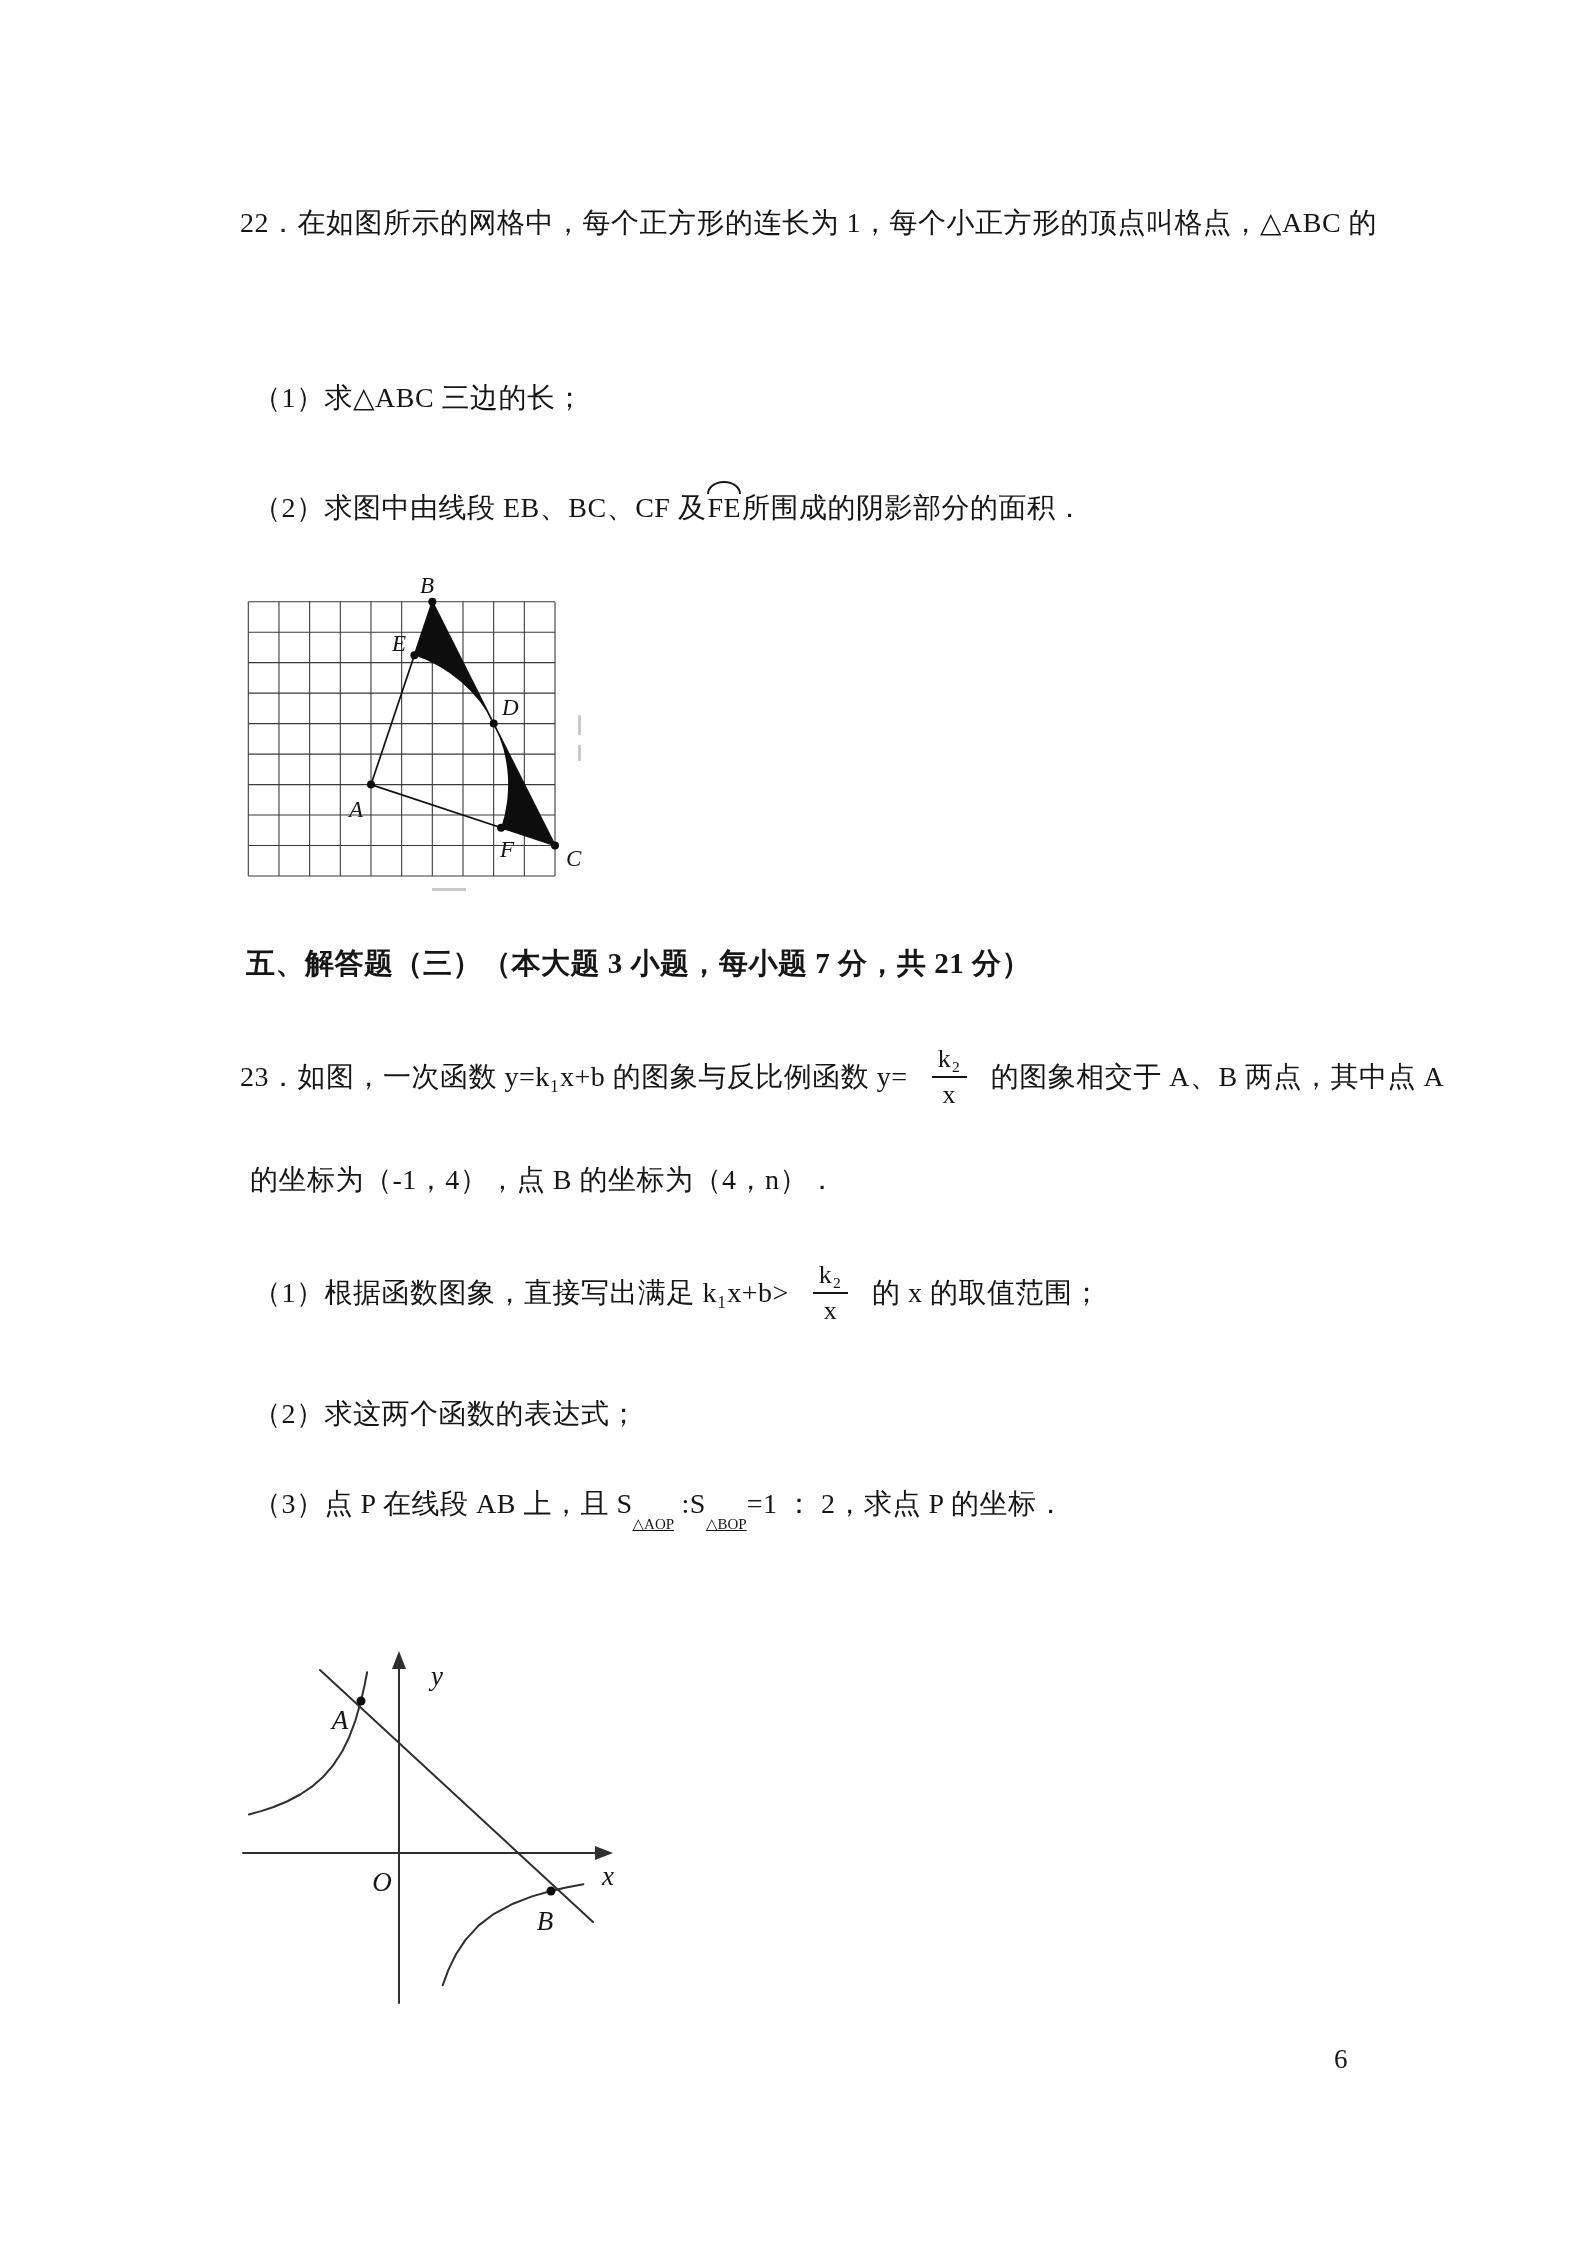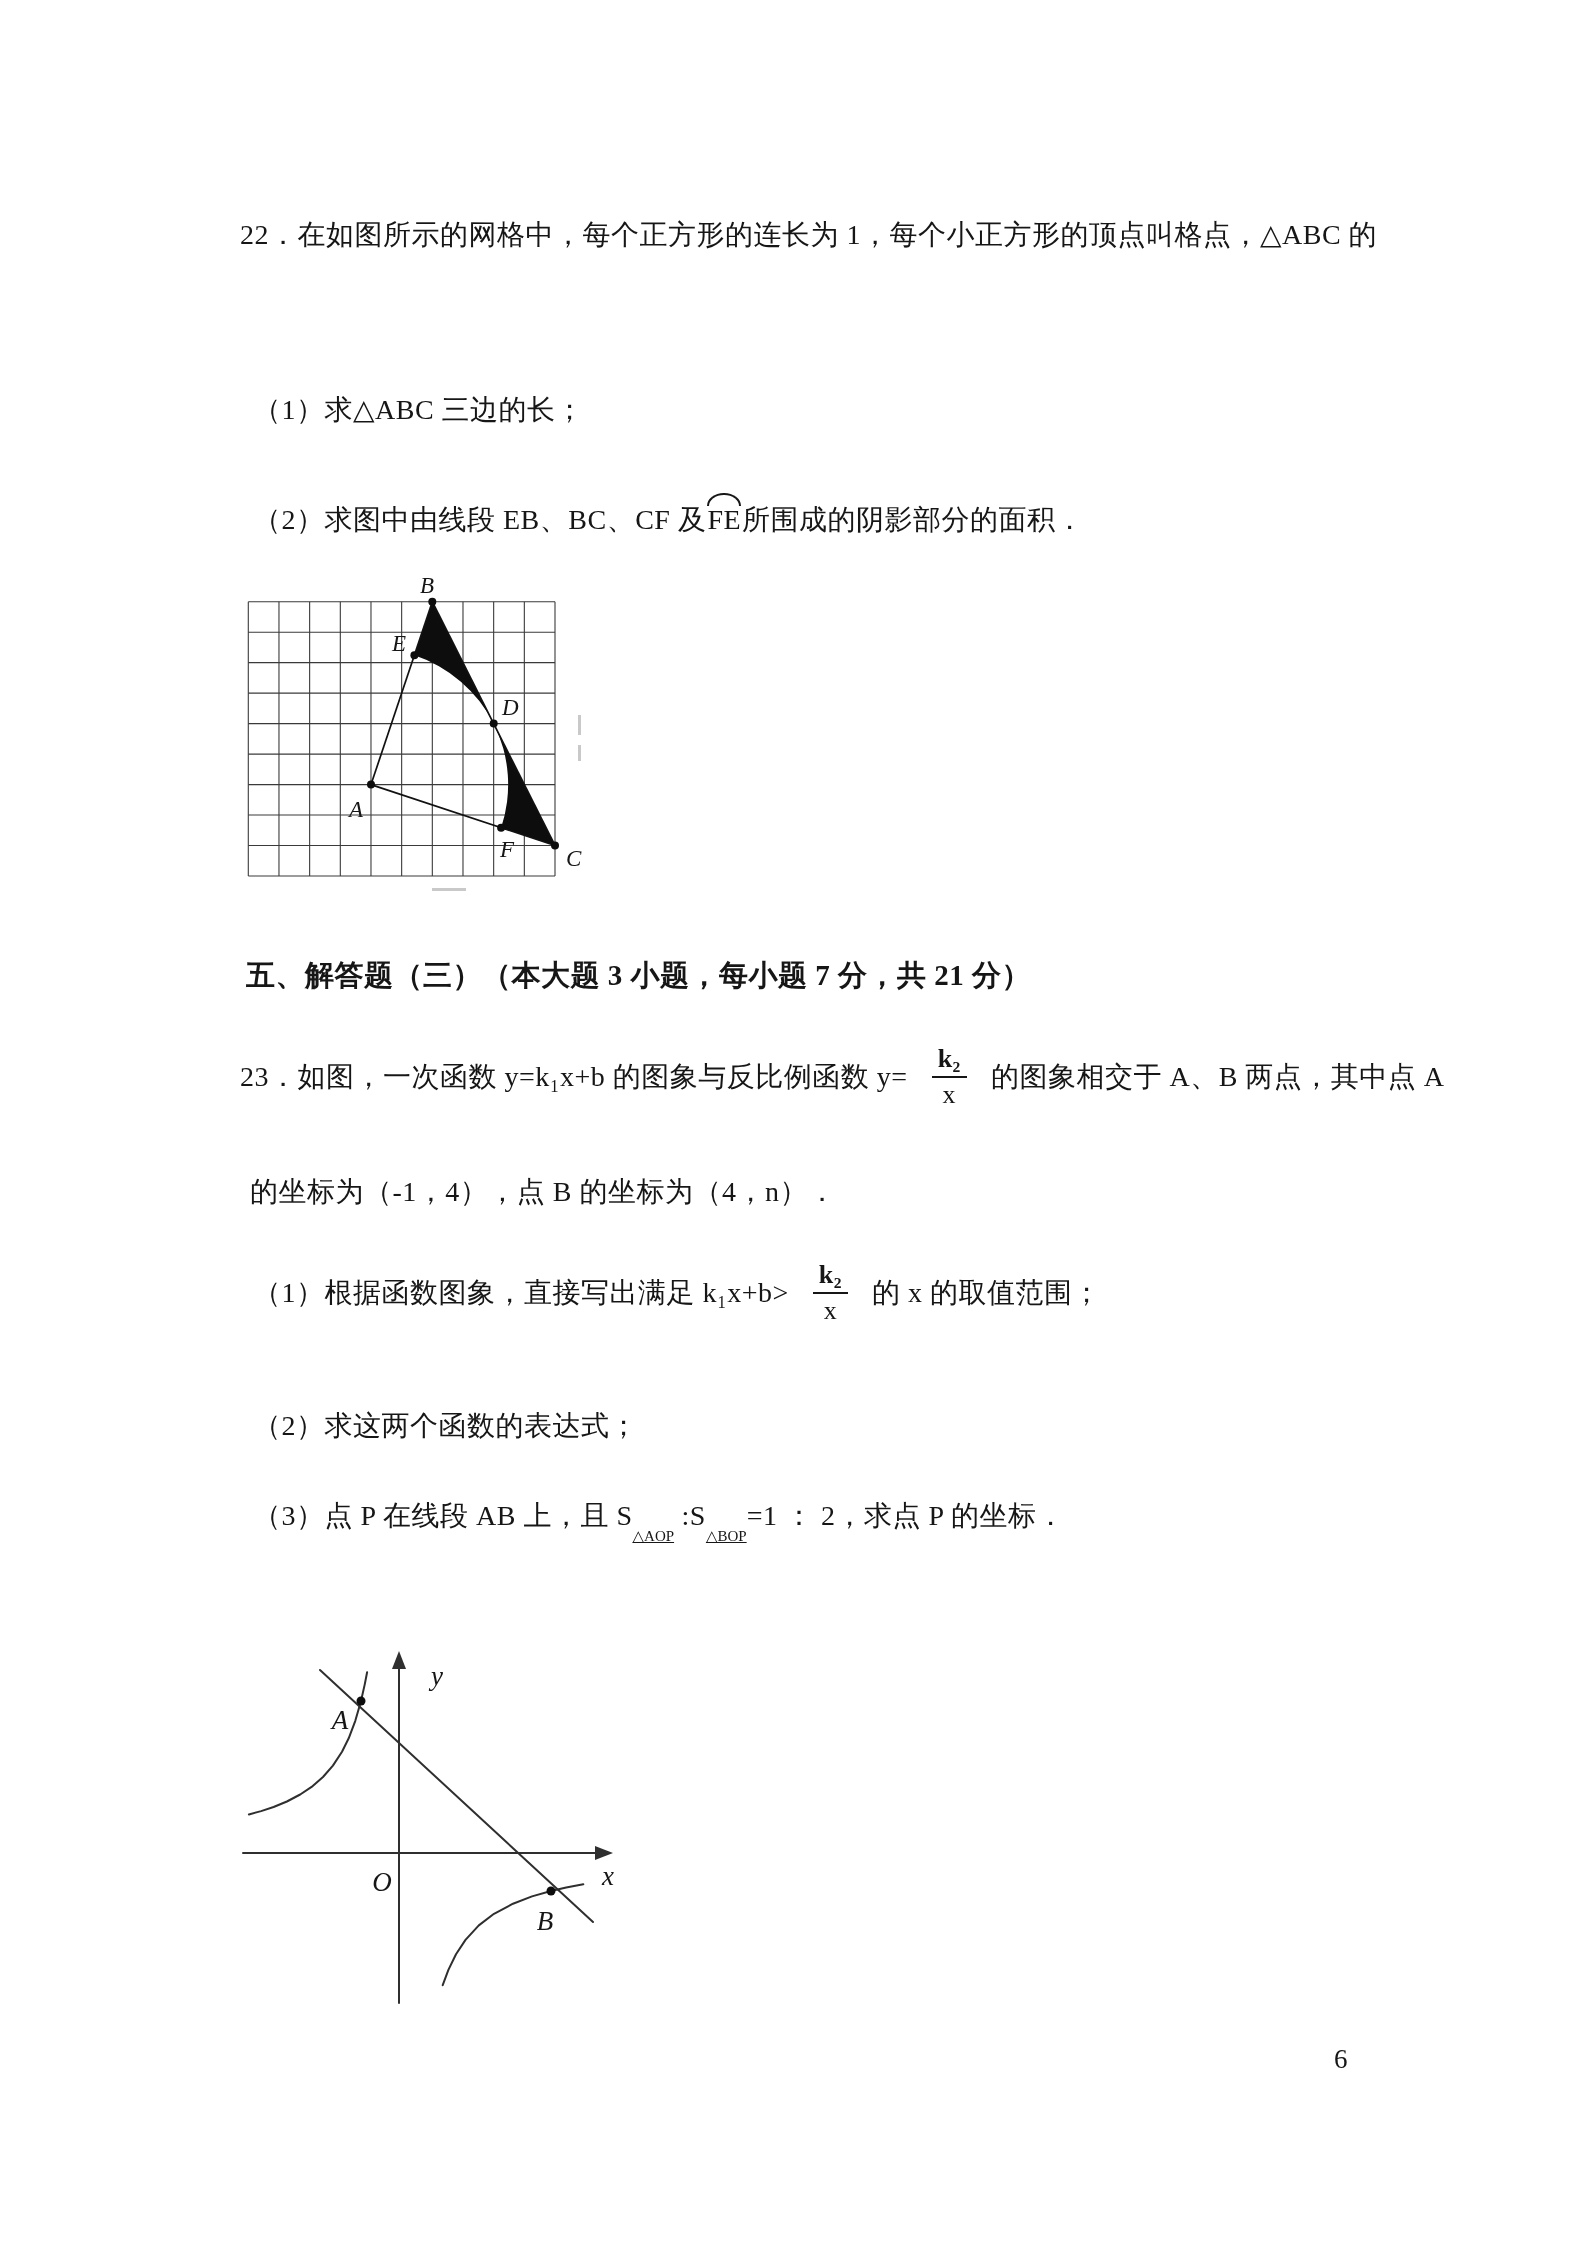--- a/index.html
+++ b/index.html
@@ -1,34 +1,34 @@
 <!DOCTYPE html>
 <html><head>
 <meta charset="utf-8">
 <style>
   html,body{margin:0;padding:0;background:#ffffff;}
   .page{
     position:relative;width:1587px;height:2245px;background:#ffffff;
     font-family:"Liberation Serif","DejaVu Serif",serif;color:#161616;overflow:hidden;
   }
-  .tline{position:absolute;font-size:28px;line-height:34px;white-space:nowrap;letter-spacing:0.5px;margin-top:12px;}
+  .tline{position:absolute;font-size:28px;line-height:34px;white-space:nowrap;letter-spacing:0.5px;}
   .bold{font-weight:700;font-size:29px;}
   
   .arc{position:relative;display:inline-block;padding:0 1px;}
   .arc::before{
     content:"";position:absolute;left:1px;right:1px;top:-10px;height:11px;
     border:2px solid #161616;border-bottom:none;
     border-radius:50% 50% 0 0 / 100% 100% 0 0;
   }
   
   .fline{position:absolute;display:flex;align-items:center;white-space:nowrap;
          font-size:28px;letter-spacing:0.5px;gap:16px;}
   .frac{display:inline-flex;flex-direction:column;align-items:center;
         margin:0 8px;font-size:26px;line-height:1.1;}
-  .frac .num{padding:0 6px 2px;font-weight:bold;}
+  .frac .num{padding:0 6px 2px;}
   .frac .bar{width:100%;height:0;border-top:2.4px solid #161616;}
   .frac .den{padding:3px 6px 0;}
   sub.tri{font-size:15px;position:relative;top:9px;letter-spacing:0;text-decoration:underline;}
   .pageno{position:absolute;font-size:27px;}
   .smudge{position:absolute;background:#c9c9c9;}
   svg text{font-family:"Liberation Serif","DejaVu Serif",serif;font-style:italic;}
 </style>
 </head>
 <body>
 

